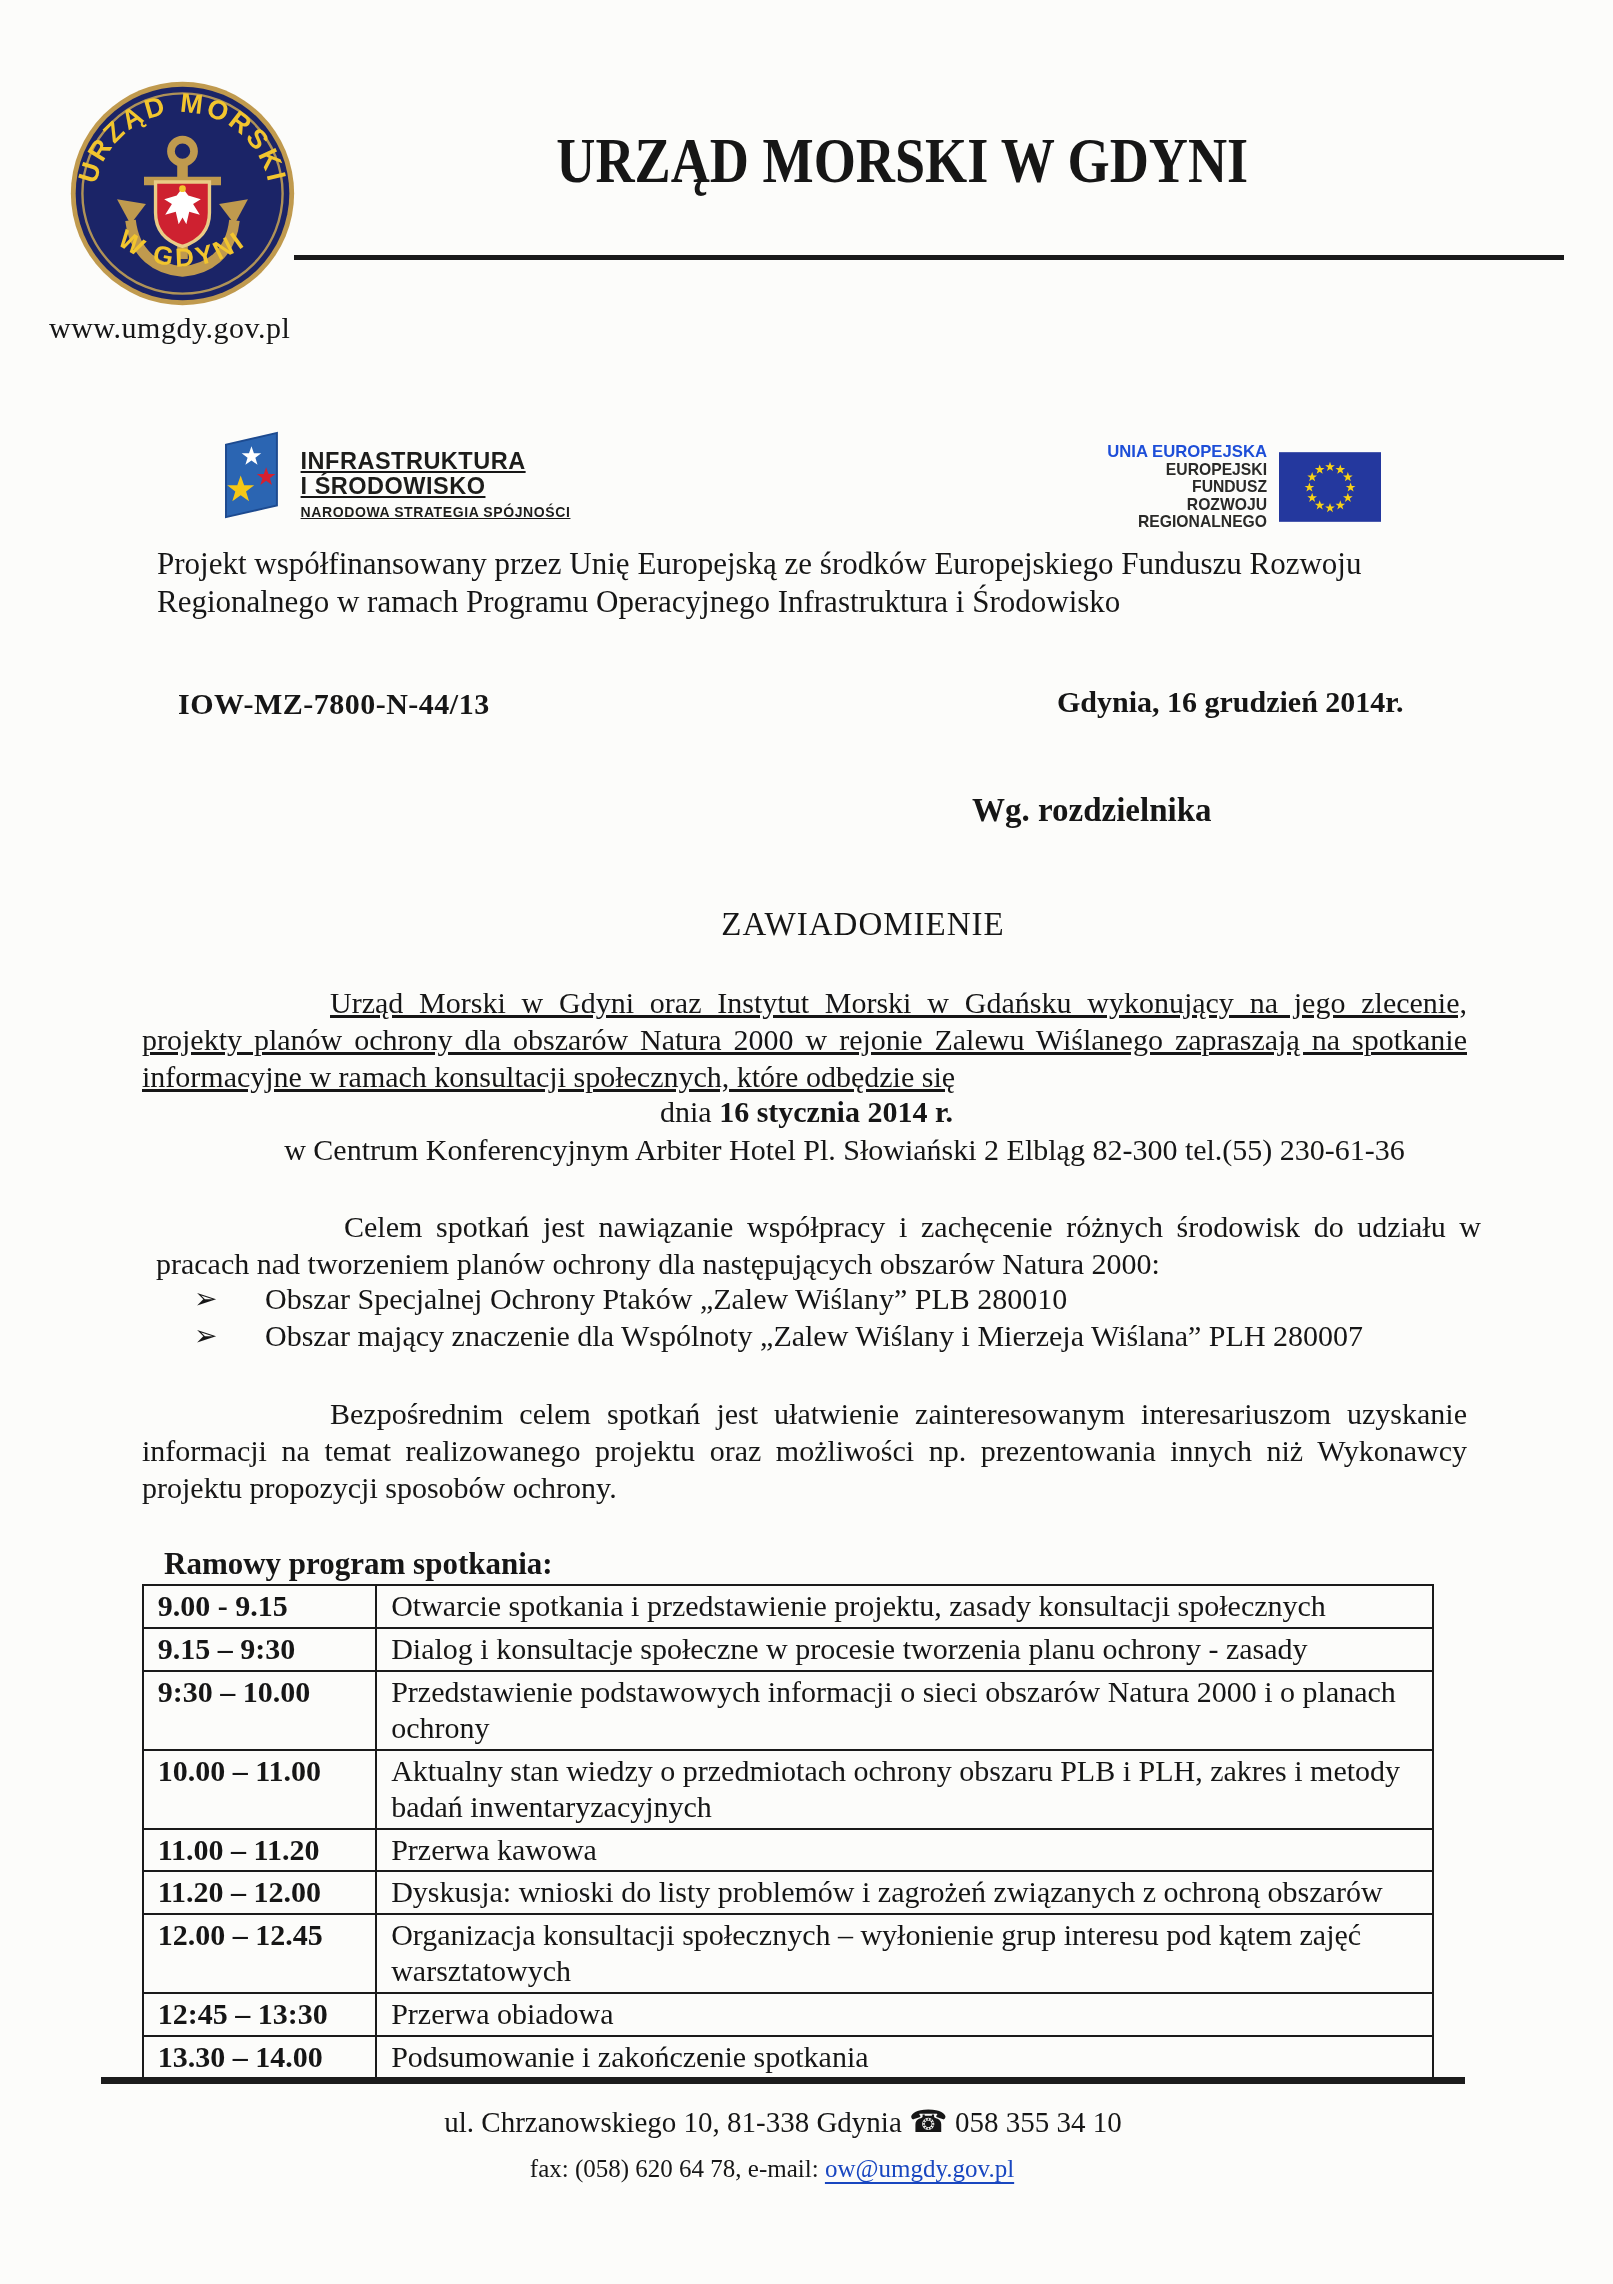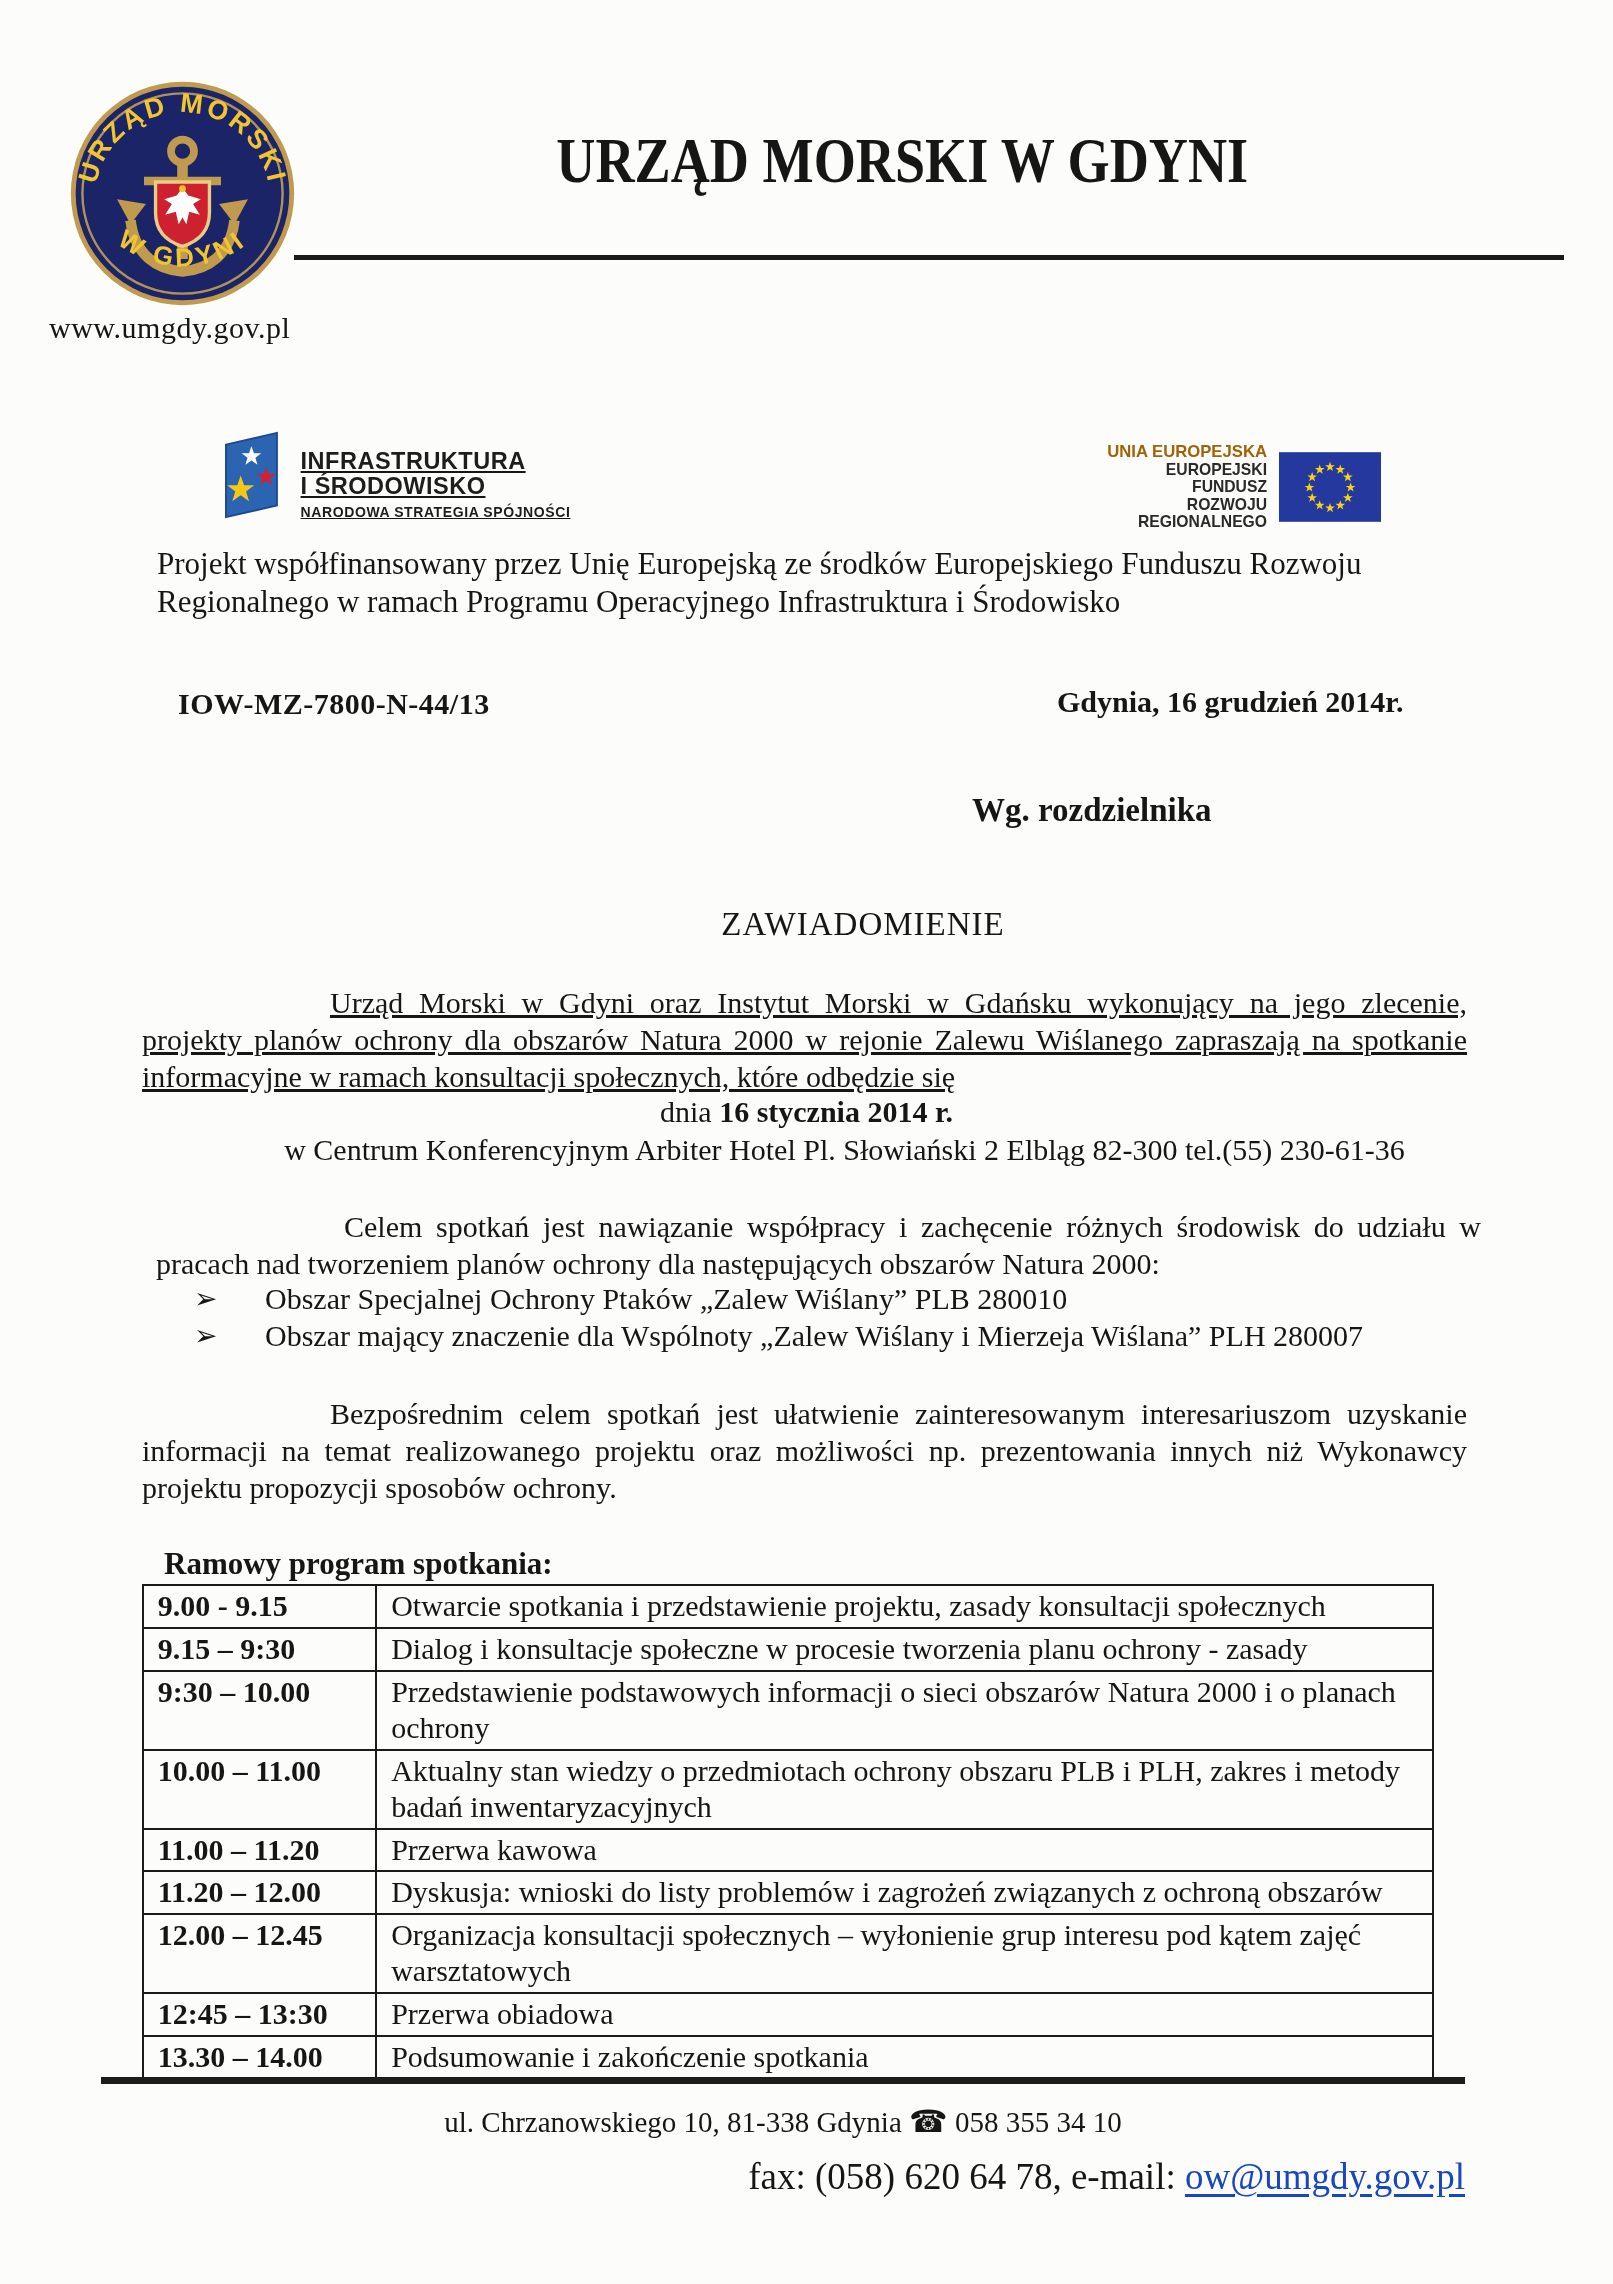--- a/index.html
+++ b/index.html
@@ -21,21 +21,21 @@
 
   
   .is-logo{left:218px;top:429px;display:flex;align-items:flex-start;
     font-family:"Liberation Sans", sans-serif;text-decoration:underline;}
   .is-logo .txt{margin-left:19.6px;margin-top:19.6px;}
   .is-line1,.is-line2{font-size:23.5px;font-weight:700;letter-spacing:0.5px;line-height:25.5px;color:#1d1d1b;}
   .is-line3{font-size:14px;font-weight:700;letter-spacing:0.6px;margin-top:4.9px;color:#1d1d1b;}
   .eu-logo{left:1098px;top:443px;display:flex;align-items:center;
     font-family:"Liberation Sans", sans-serif;}
   .eu-txt{width:169px;text-align:right;line-height:17.6px;}
-  .eu-line1{font-size:16.7px;font-weight:700;color:#a16207;}
+  .eu-line1{font-size:16.7px;font-weight:700;color:#1d4ed8;}
   .eu-line2,.eu-line3{font-size:15.7px;font-weight:700;color:#2a2a28;}
   .eu-flag{margin-left:11.8px;}
 
   .cofinance{left:157px;top:545px;width:1300px;text-align:left;
     font-weight:400;font-size:31px;line-height:38px;}
 
   
   .ref-number{left:178px;top:687px;font-size:30px;font-weight:700;letter-spacing:0.5px;}
   .place-date{left:1057px;top:685px;font-size:30px;font-weight:700;}
   .addressee{left:972px;top:792px;font-size:33px;font-weight:700;}
@@ -58,21 +58,21 @@
   table.program{position:absolute;left:142px;top:1584px;width:1292px;
     border-collapse:collapse;background:transparent;}
   table.program,table.program td{border:2.9px solid #1a1a1a;}
   table.program td{font-size:30px;line-height:36px;padding:2px 11.8px 2.9px 13.7px;vertical-align:top;}
   td.t-time{width:206px;font-weight:700;font-size:31px;white-space:nowrap;}
   tr.single td{height:34px;}
 
   
   .footer-rule{left:101px;top:2077px;width:1364px;height:6.9px;background:#1c1c1c;}
   .footer-line1{left:101px;top:2103px;width:1364px;text-align:center;font-size:29px;}
-  .footer-line2{left:101px;top:2155px;width:1364px;text-align:right;font-size:37px;}
+  .footer-line2{left:90px;top:2155px;width:1364px;text-align:center;font-size:25px;}
   .phone-glyph{font-size:31px;}
   .email-link{color:#1947c0;text-decoration:underline;text-underline-offset:4.9px;cursor:pointer;}
 </style>
 </head>
 <body>
 
 <div class="page">
 
   <svg class="abs emblem" viewBox="0 0 240 240" aria-hidden="true">
     <circle cx="120" cy="120" r="116" fill="#c09a4e"></circle>

